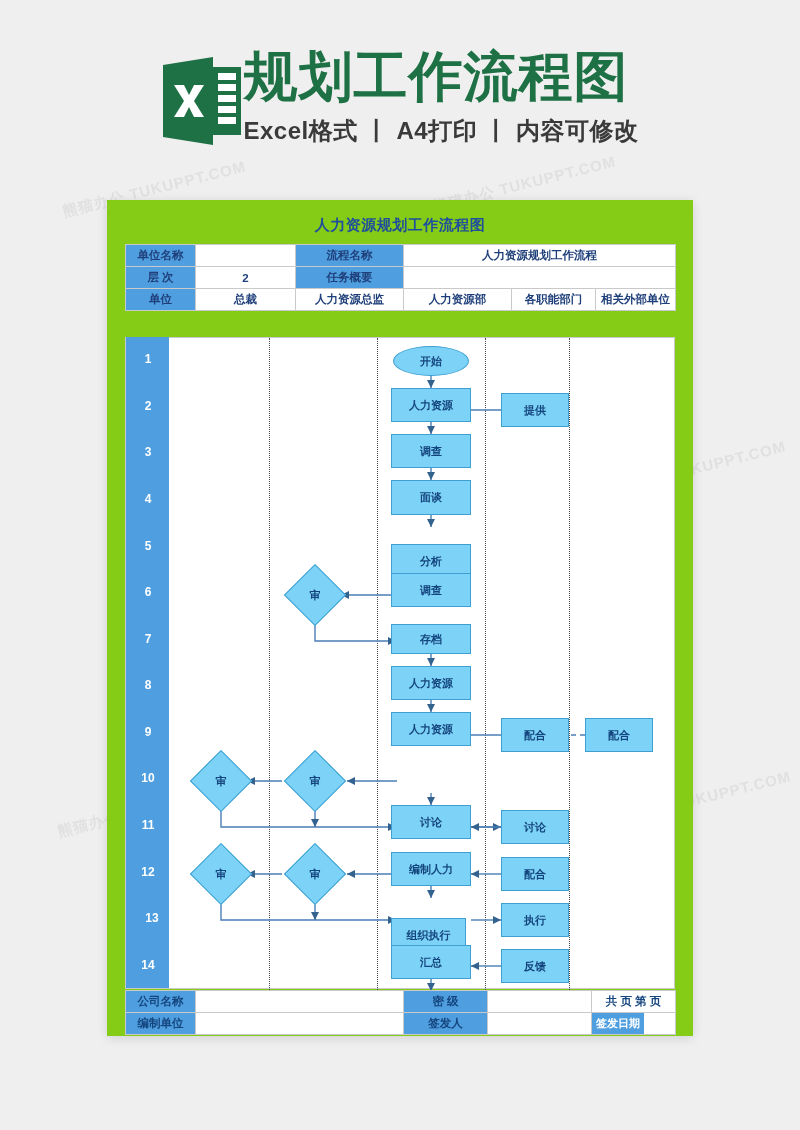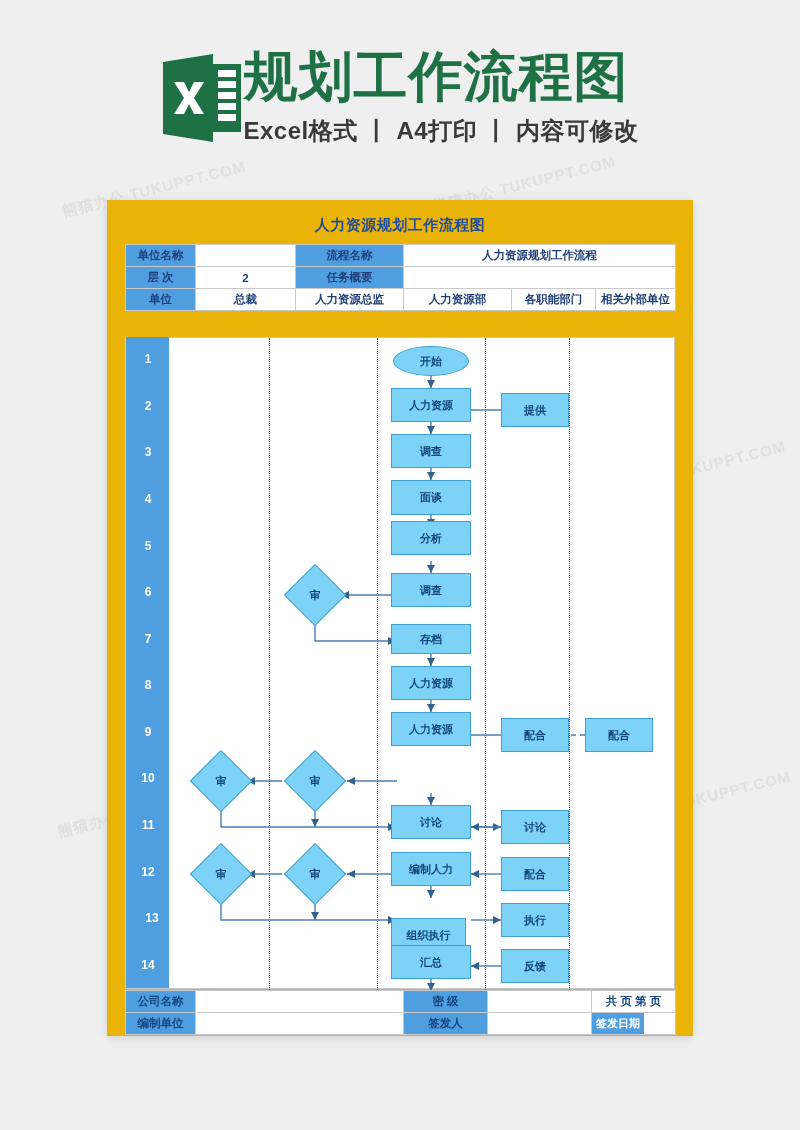--- a/index.html
+++ b/index.html
@@ -12,21 +12,21 @@
     overflow:hidden;
     position:relative;
   }
 
   
   .banner{
     position:absolute; left:0; top:0; width:800px; height:190px;
     display:flex; align-items:flex-start; justify-content:center;
     padding-top:48px;
   }
-  .banner-inner{ display:flex; align-items:center; }
+  .banner-inner{ display:flex; align-items:flex-end; }
   .xl-logo{ width:82px; height:92px; position:relative; flex:none; margin-top:2px;}
   .banner-text{ display:flex; flex-direction:column; align-items:flex-start; }
   .banner-title{
     font-size:54px; font-weight:bold; color:#1e7145; line-height:1.05;
     letter-spacing:1px; white-space:nowrap;
   }
   .banner-sub{
     margin-top:10px; font-size:24px; font-weight:bold; color:#3a3a3a;
     white-space:nowrap; letter-spacing:.5px;
   }
@@ -34,21 +34,21 @@
   
   .wm{
     position:absolute; color:rgba(150,150,150,.16); font-size:15px;
     font-weight:bold; letter-spacing:1px; white-space:nowrap;
     transform:rotate(-14deg); pointer-events:none; user-select:none;
   }
 
   
   .card{
     position:absolute; left:107px; top:200px; width:586px; height:836px;
-    background:#eab308; box-shadow:0 2px 10px rgba(0,0,0,.13);
+    background:#84cc16; box-shadow:0 2px 10px rgba(0,0,0,.13);
   }
   .sheet-title{
     position:absolute; left:0; top:16px; width:586px; text-align:center;
     font-size:15px; font-weight:bold; color:#1f4e9c; letter-spacing:.5px;
   }
 
   
   table.grid{
     position:absolute; left:18px; top:44px; width:550px;
     border-collapse:collapse; table-layout:fixed;
@@ -277,21 +277,21 @@
       </div>
 
       <div class="node" style="left:222px; top:96px; width:80px; height:34px;">
         <span>调查</span>
       </div>
 
       <div class="node" style="left:222px; top:142px; width:80px; height:35px;">
         <span>面谈</span>
       </div>
 
-      <div class="node" style="left:222px; top:183px; width:80px; height:34px;">
+      <div class="node" style="left:222px; top:206px; width:80px; height:34px;">
         <span>分析</span>
       </div>
 
       <div class="node" style="left:222px; top:235px; width:80px; height:34px;">
         <span>调查</span>
       </div>
       <div class="dia" style="left:124px; top:235px; width:44px; height:44px;">
         <div class="dshape"></div>
         <div class="dlabel">审</div>
       </div>

